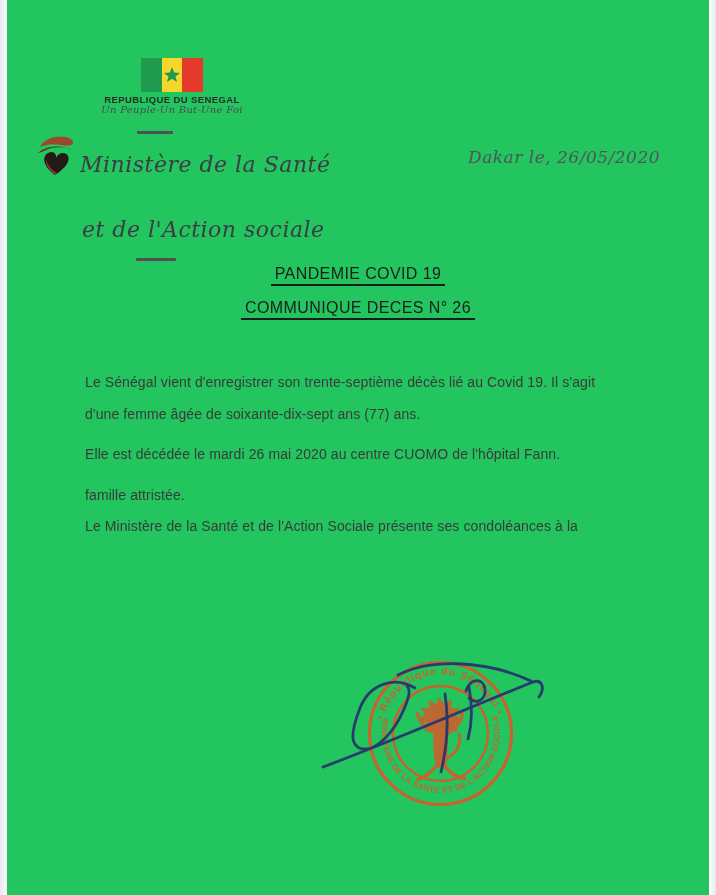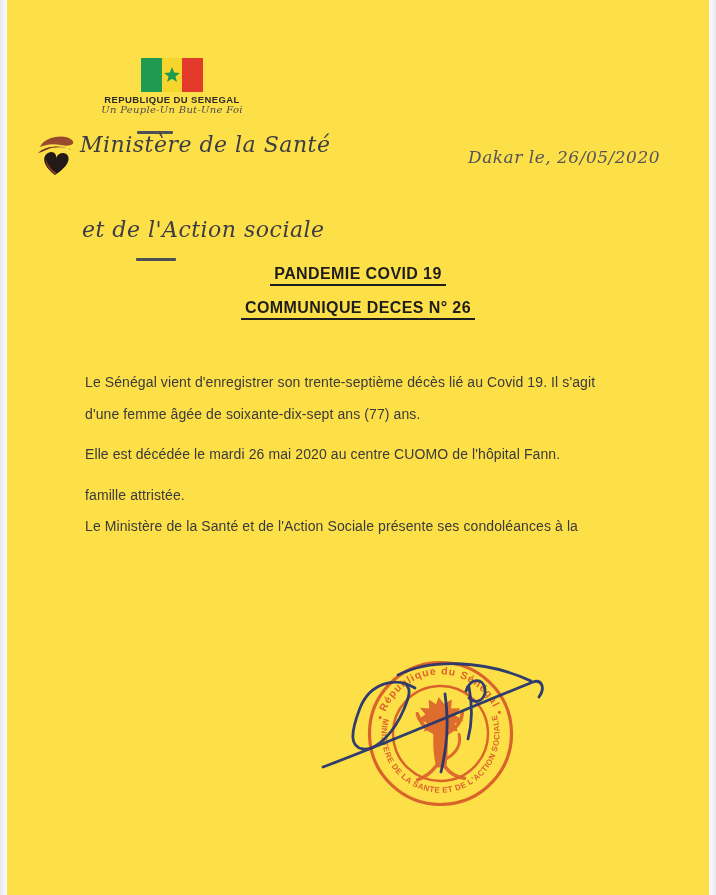--- a/index.html
+++ b/index.html
@@ -1,18 +1,18 @@
 <!DOCTYPE html>
 <html><head>
 <meta charset="utf-8">
 <style>
   html,body{margin:0;padding:0;background:#f4f4f8;}
   .page{
     position:relative;width:716px;height:895px;margin:0 auto;
-    background:#fde047;overflow:hidden;
+    background:#22c55e;overflow:hidden;
     font-family:"Liberation Sans", sans-serif;color:#333;
   }
   .edge{position:absolute;top:0;bottom:0;width:7px;}
   .edge.left{left:0;background:linear-gradient(90deg,#e7e8f0,#fdfdfe);}
   .edge.right{right:0;background:linear-gradient(270deg,#e7e8f0,#fdfdfe);}
 
   .abs{position:absolute;}
 
   .republic{
     left:47px;top:94px;width:250px;text-align:center;
@@ -23,26 +23,26 @@
     font-family:"DejaVu Serif", serif;font-style:italic;
     font-size:10px;color:#4a4a52;letter-spacing:.3px;
   }
   .rule{background:#4f4f56;height:2.5px;border-radius:1px;}
   .rule1{left:137px;top:131px;width:36px;}
   .rule2{left:136px;top:258px;width:40px;}
 
   .script{
     font-family:"DejaVu Serif", serif;font-style:italic;color:#3c3c44;
   }
-  .ministere{left:80px;top:132px;font-size:22px;letter-spacing:.5px;}
+  .ministere{left:80px;top:152px;font-size:22px;letter-spacing:.5px;}
   .dateline{left:468px;top:147px;font-size:17px;color:#53535c;letter-spacing:.5px;}
   .action{left:82px;top:217px;font-size:22px;letter-spacing:.5px;}
 
   .title{
-    left:0;width:716px;text-align:center;font-weight:bold;
+    left:0;width:716px;text-align:center;font-weight:normal;
     font-size:16px;color:#1d1d1d;letter-spacing:.4px;
   }
   .title span{border-bottom:2px solid #1d1d1d;padding:0 4px 2px 4px;}
   .title1{top:265px;}
   .title2{top:299px;}
 
   .bodytext{left:85px;top:367px;font-size:14px;color:#3a3a3a;}
   .bodytext .para{margin:0 0 9px 0;}
   .bodytext .line{white-space:nowrap;line-height:31.5px;letter-spacing:.1px;}
 

